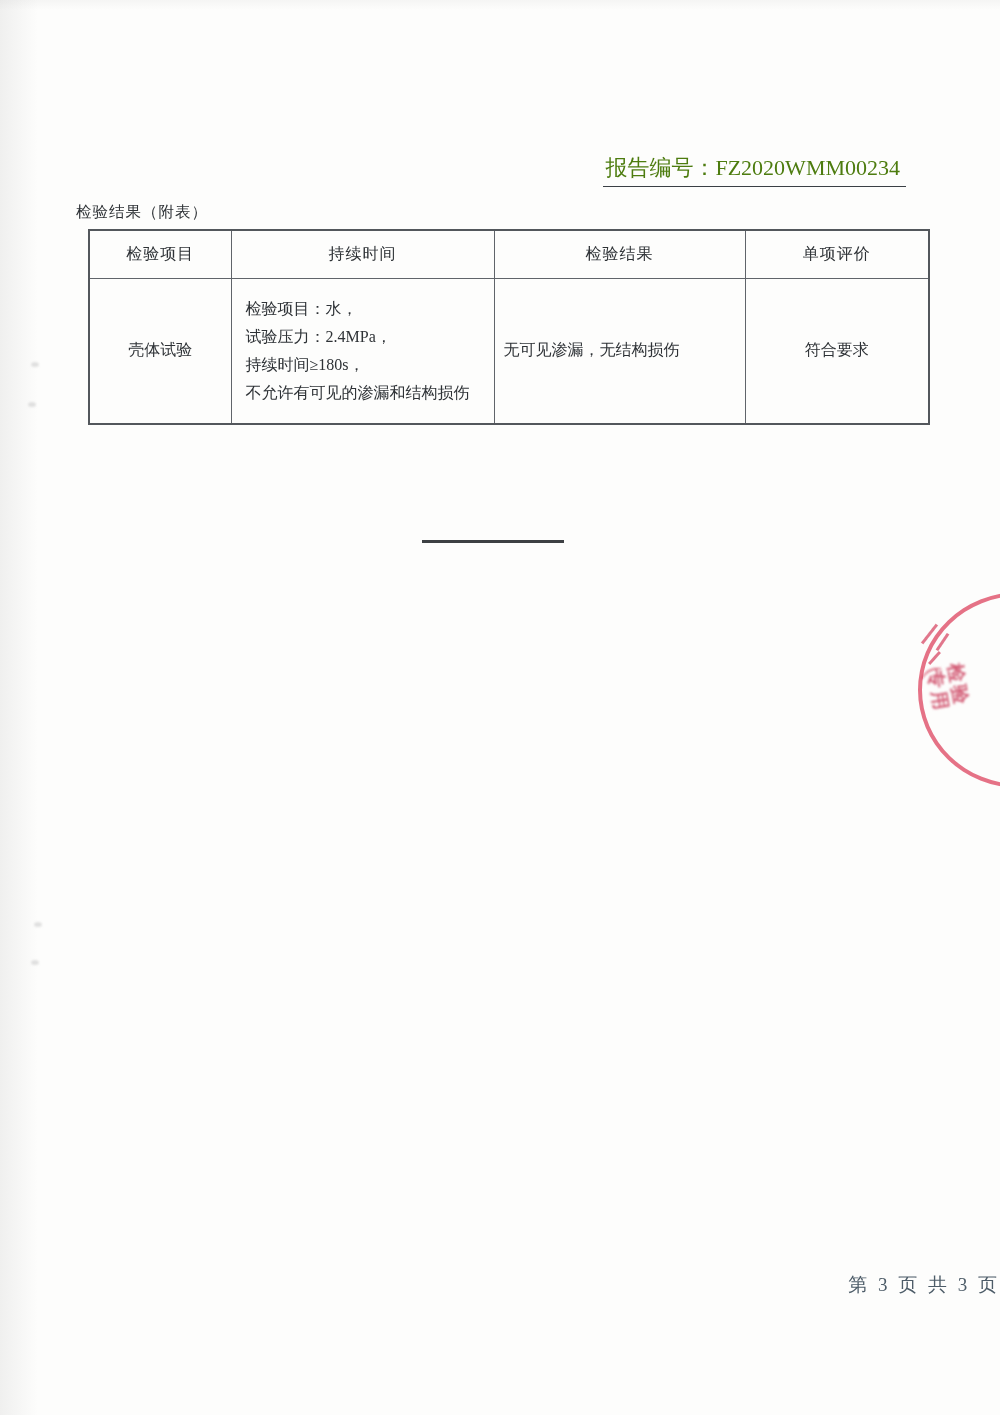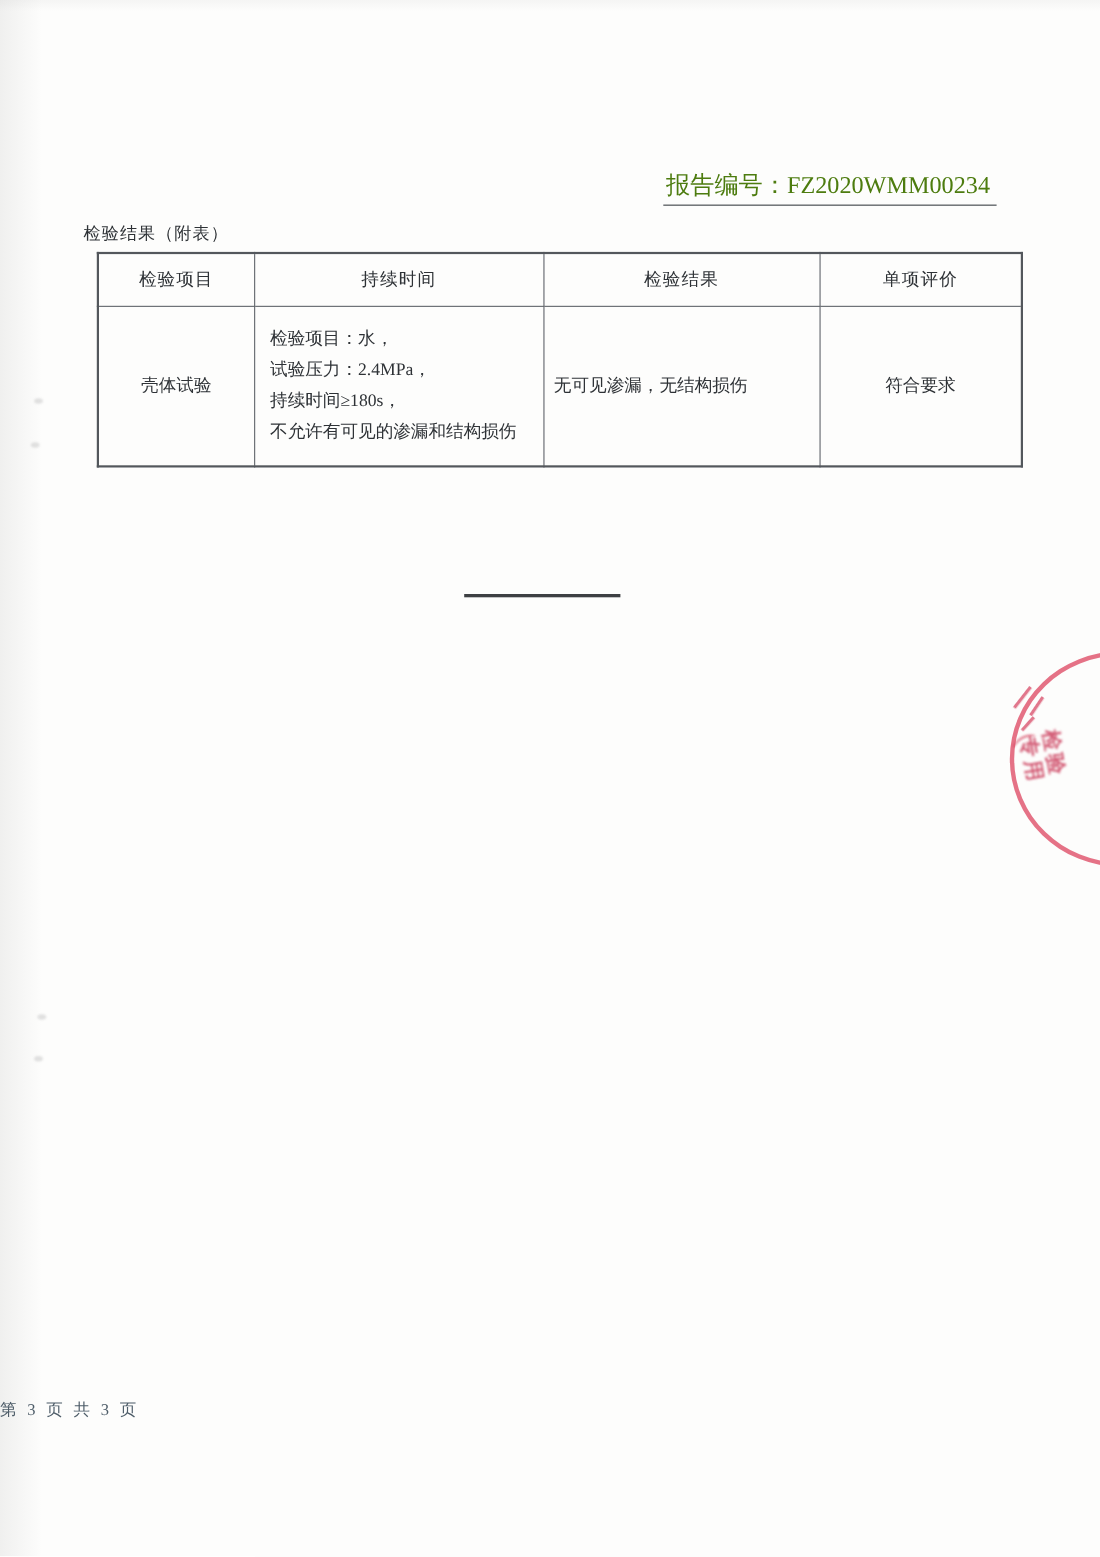--- a/index.html
+++ b/index.html
@@ -92,22 +92,22 @@
     top: 540px;
     width: 142px;
     height: 3px;
     background: #3d4043;
   }
   .page-footer {
     position: absolute;
     top: 1272px;
     left: 0;
     width: 100%;
-    text-align: left;
-    font-size: 15px;
+    text-align: right;
+    font-size: 19px;
     color: #4d5c68;
     letter-spacing: 3px;
   }
   
   .seal-circle {
     position: absolute;
     left: 918px;
     top: 592px;
     width: 194px;
     height: 188px;

